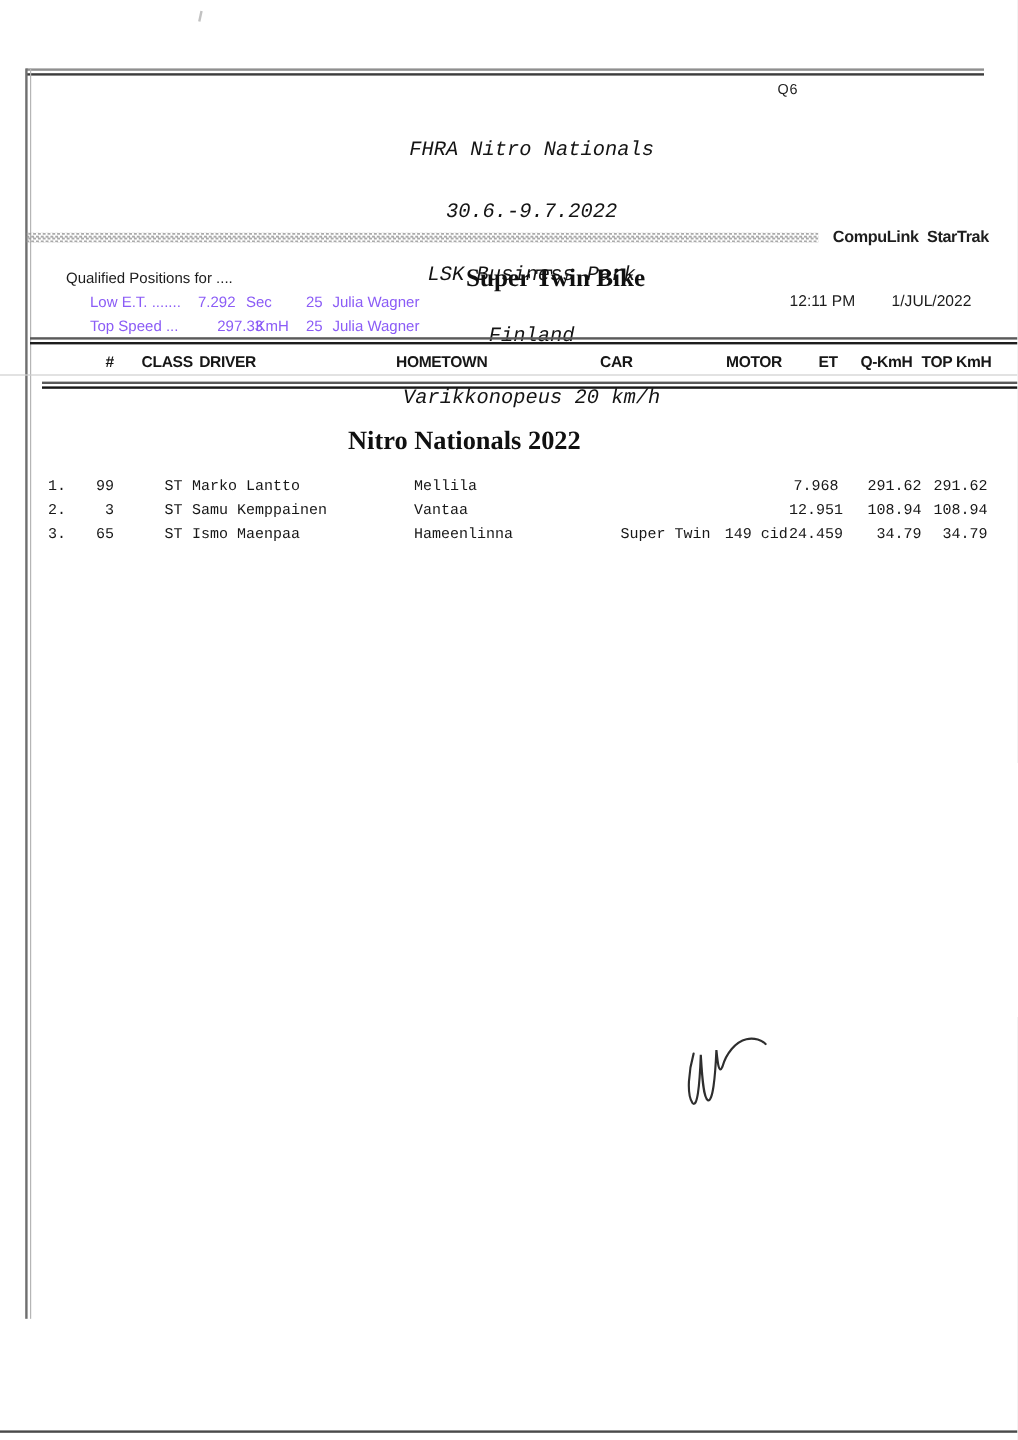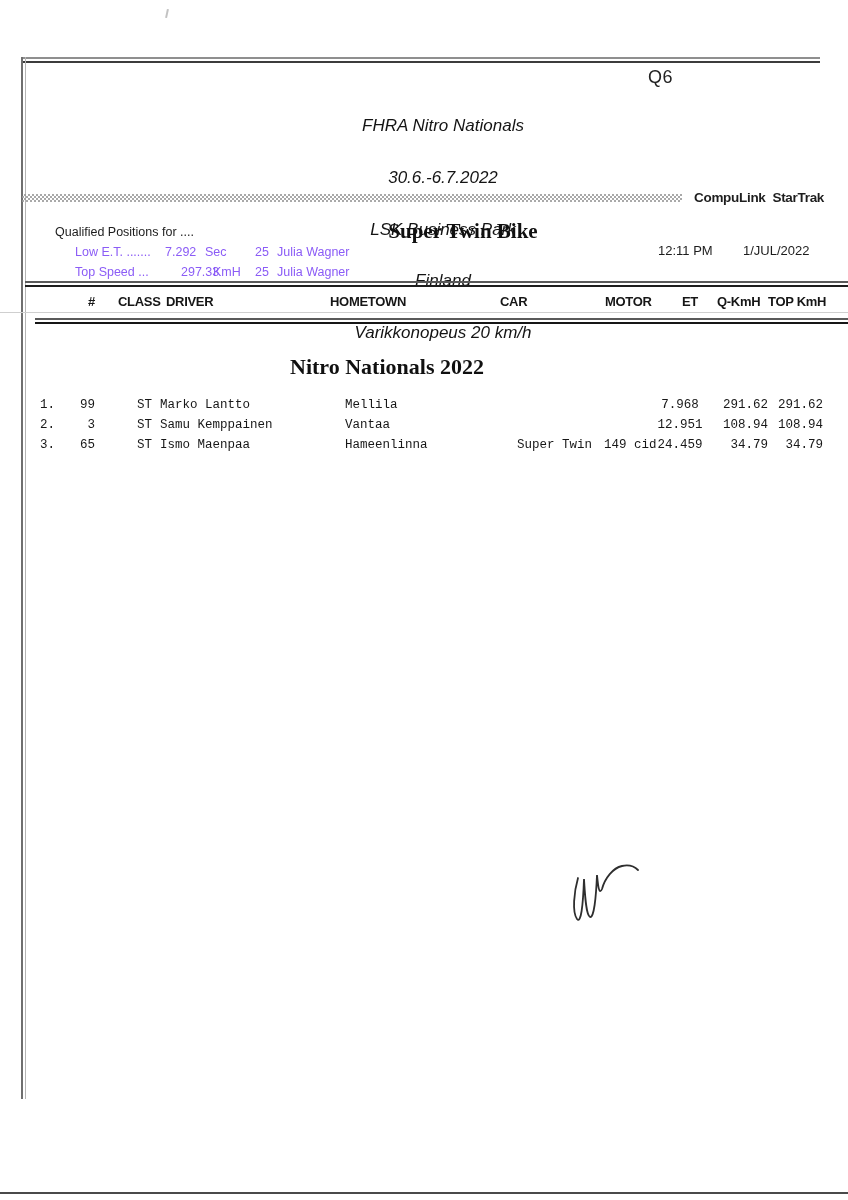--- a/index.html
+++ b/index.html
@@ -24,23 +24,23 @@
   .artifact{left:166px;top:9px;width:2px;height:9px;background:#c2c2c2;transform:rotate(12deg);}
 
   
   .halftone{
     position:absolute;left:22px;top:194px;width:660px;height:8px;
     background-image:conic-gradient(#9a9a9a 0 25%, transparent 0 50%, #9a9a9a 0 75%, transparent 0);
     background-size:4px 4px;opacity:.85;
   }
 
   
-  .pagecode{top:67px;left:648px;font-size:18px;letter-spacing:.5px;color:#222;}
+  .pagecode{top:67px;left:648px;font-size:12px;letter-spacing:.5px;color:#222;}
   .title-block{top:83px;left:243px;width:400px;text-align:center;
-    font-family:Liberation Sans, sans-serif;font-style:italic;font-size:17px;line-height:17.2px;color:#141414;}
+    font-family:Liberation Mono, monospace;font-style:italic;font-size:17px;line-height:17.2px;color:#141414;}
   .brand{top:190px;left:694px;font-size:13.5px;font-weight:600;letter-spacing:-.3px;color:#1e1e1e;}
   .qual-label{top:225px;left:55px;font-size:12.5px;color:#1c1c1c;}
   .stat-line{font-size:12.5px;color:#8b5cf6;}
   .category{top:219px;left:383px;width:160px;text-align:center;
     font-family:"Liberation Serif",serif;font-weight:bold;font-size:21px;color:#101010;}
   .timestamp{top:243px;font-size:13px;color:#1c1c1c;}
   .col-head{top:294px;font-size:13px;font-weight:600;letter-spacing:-.3px;color:#161616;}
   .section-title{top:354px;left:287px;width:200px;text-align:center;
     font-family:"Liberation Serif",serif;font-weight:bold;font-size:22px;color:#101010;}
   .row{position:absolute;left:0;width:848px;height:15px;
@@ -66,21 +66,21 @@
   <div class="line artifact"></div>
   <div class="line top-rule-1"></div>
   <div class="line top-rule-2"></div>
   <div class="line left-rule-1"></div>
   <div class="line left-rule-2"></div>
 
   <div class="abs pagecode">Q6</div>
 
   <div class="abs title-block">
     <div>FHRA Nitro Nationals</div>
-    <div>30.6.-6.7.2022</div>
+    <div>30.6.-9.7.2022</div>
     <div>LSK Business Park</div>
     <div>Finland</div>
     <div>Varikkonopeus 20 km/h</div>
   </div>
 
   <div class="halftone"></div>
   <div class="abs brand">CompuLink  StarTrak</div>
 
   <div class="abs qual-label">Qualified Positions for ....</div>
   <div class="abs category">Super Twin Bike</div>

